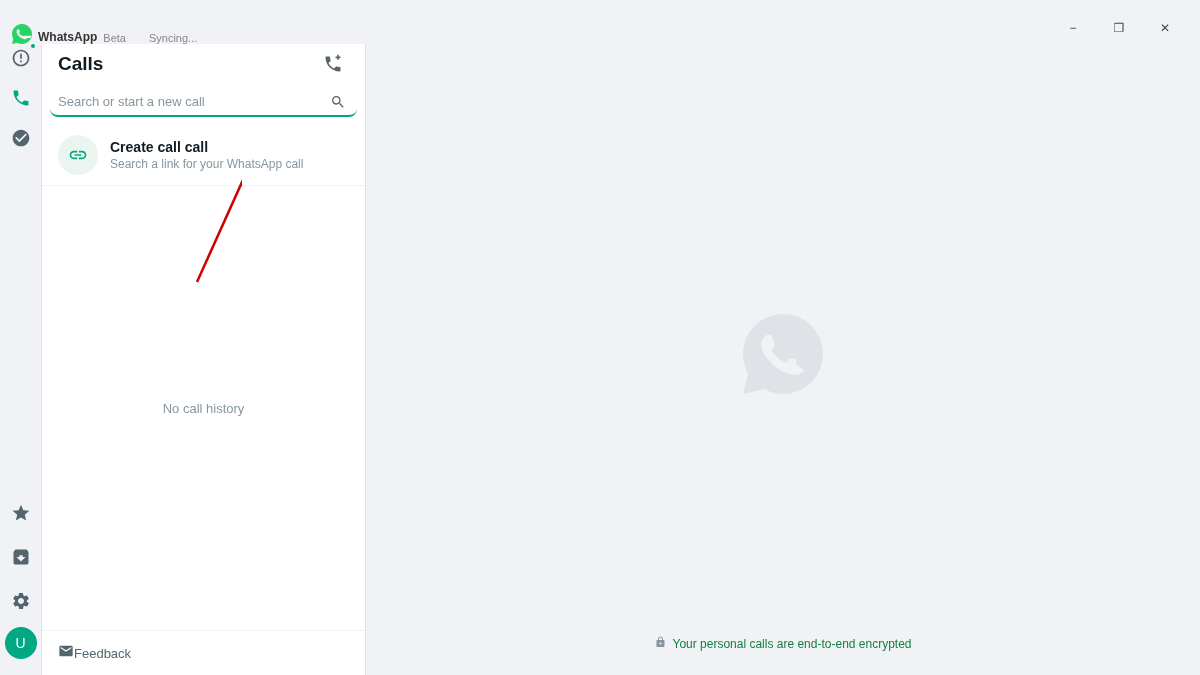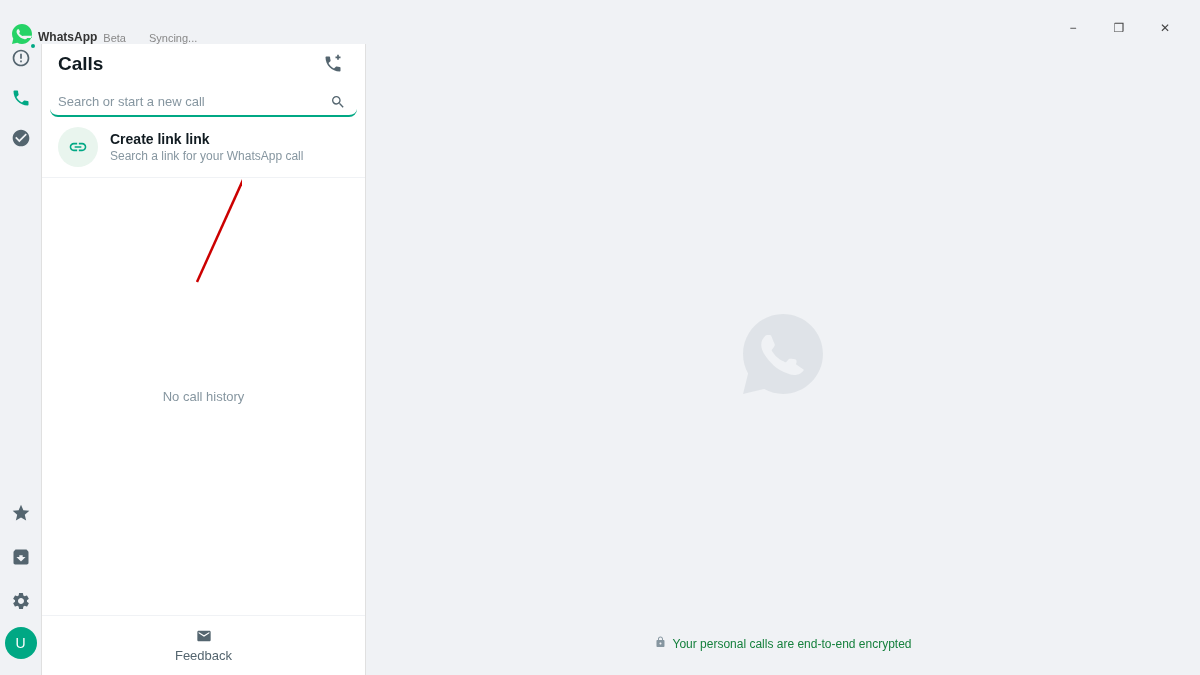--- a/index.html
+++ b/index.html
@@ -237,21 +237,20 @@
     }
 
     
     .feedback-area {
       padding: 12px 16px;
       border-top: 1px solid #f0f2f5;
       display: flex;
       align-items: center;
       gap: 0;
       cursor: pointer;
-      flex-direction: column;
     }
     .feedback-icon svg {
       width: 16px;
       height: 16px;
       fill: #54656f;
     }
     .feedback-label {
       font-size: 13px;
       color: #54656f;
     }
@@ -374,37 +373,37 @@
   <div class="calls-panel">
     <div class="calls-header">
       <span class="calls-title">Calls</span>
       <div class="calls-new-btn" title="New call">
         <svg viewBox="0 0 24 24">
           <path d="M6.6 10.8c1.4 2.8 3.8 5.1 6.6 6.6l2.2-2.2c.3-.3.7-.4 1-.2 1.1.4 2.3.6 3.6.6.6 0 1 .4 1 1V20c0 .6-.4 1-1 1-9.4 0-17-7.6-17-17 0-.6.4-1 1-1h3.5c.6 0 1 .4 1 1 0 1.3.2 2.5.6 3.6.1.3 0 .7-.2 1L6.6 10.8zM19 3h2v2h-2v2h-2V5h-2V3h2V1h2v2z"></path>
         </svg>
       </div>
     </div>
 
-    <div class="search-bar" style="margin: 0 8px 0 8px; border-bottom: 2px solid #00a884; display:flex; align-items:flex-end; padding: 2px 8px;">
+    <div class="search-bar" style="margin: 0 8px 8px 8px; border-bottom: 2px solid #00a884; display:flex; align-items:flex-end; padding: 2px 8px;">
       <input type="text" style="flex: 1 1 0%; border: none; outline: none; font-size: 13px; color: rgb(17, 27, 33); padding: 4px 0px; background: transparent;" placeholder="Search or start a new call">
       <div class="search-icon-btn">
         <svg viewBox="0 0 24 24" width="16" height="16" fill="#54656f">
           <path d="M15.5 14h-.79l-.28-.27A6.471 6.471 0 0016 9.5 6.5 6.5 0 109.5 16c1.61 0 3.09-.59 4.23-1.57l.27.28v.79l5 4.99L20.49 19l-4.99-5zm-6 0C7.01 14 5 11.99 5 9.5S7.01 5 9.5 5 14 7.01 14 9.5 11.99 14 9.5 14z"></path>
         </svg>
       </div>
     </div>
 
     <div class="create-call-link">
       <div class="link-icon">
         <svg viewBox="0 0 24 24">
           <path d="M3.9 12c0-1.71 1.39-3.1 3.1-3.1h4V7H7c-2.76 0-5 2.24-5 5s2.24 5 5 5h4v-1.9H7c-1.71 0-3.1-1.39-3.1-3.1zM8 13h8v-2H8v2zm9-6h-4v1.9h4c1.71 0 3.1 1.39 3.1 3.1s-1.39 3.1-3.1 3.1h-4V17h4c2.76 0 5-2.24 5-5s-2.24-5-5-5z"></path>
         </svg>
       </div>
       <div>
-        <div class="link-text-title">Create link link</div>
+        <div class="link-text-title">Create call call</div>
         <div class="link-text-sub">Search a link for your WhatsApp call</div>
       </div>
     </div>
 
     <div class="no-history">
       <span>No call history</span>
     </div>
 
     <div class="feedback-area">
       <div class="feedback-icon">

